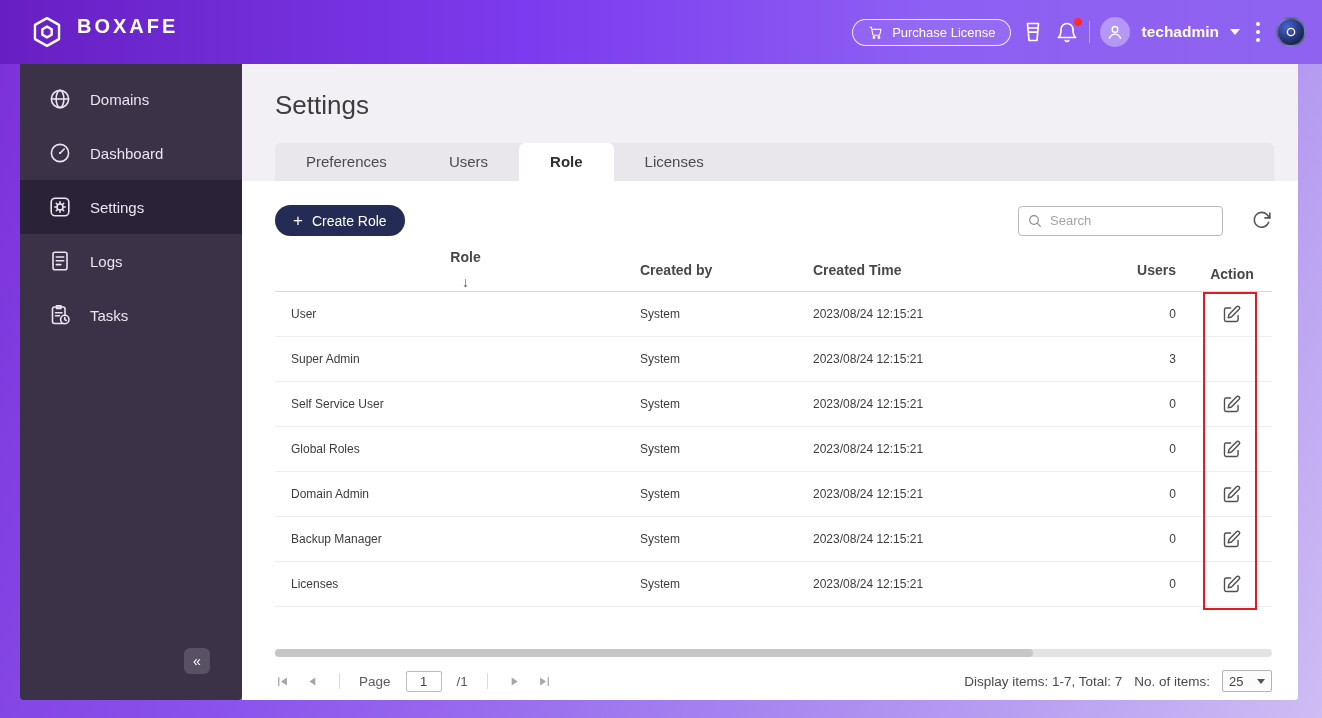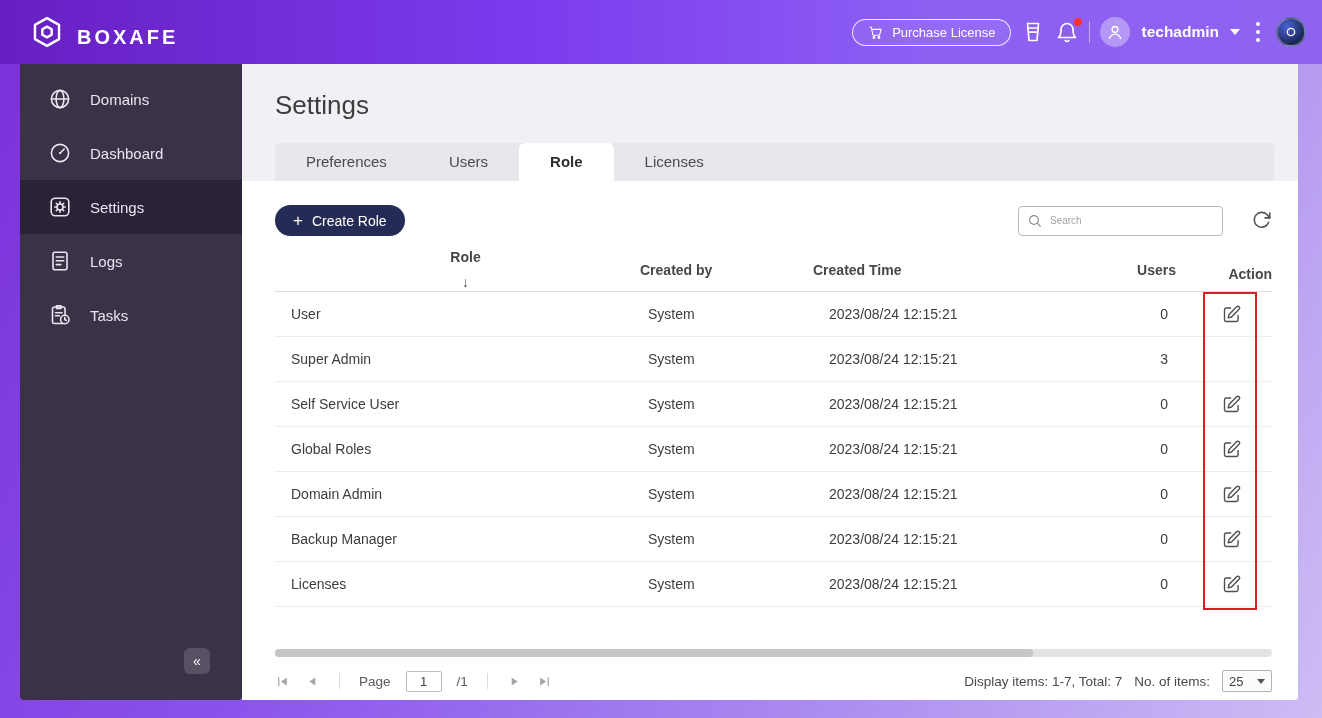--- a/index.html
+++ b/index.html
@@ -10,21 +10,21 @@
     position: relative;
   }
   svg { display:block; }
 
   
   .app-header {
     position:absolute; top:0; left:0; right:0; height:64px;
     background: linear-gradient(90deg, #671fc2 0%, #7c3bee 40%, #8d5ff3 70%, #8f63f0 100%);
     display:flex; align-items:center; padding:0 16px 0 30px; color:#fff;
   }
-  .brand { display:flex; align-items:flex-end; gap:13px; }
+  .brand { display:flex; align-items:flex-start; gap:13px; }
   .brand-text { font-size:20px; font-weight:bold; letter-spacing:3px; }
   .header-right { margin-left:auto; display:flex; align-items:center; gap:10px; }
   .pill-btn {
     display:flex; align-items:center; gap:9px; height:27px; padding:0 15px;
     border:1px solid rgba(255,255,255,.85); border-radius:14px;
     background:rgba(255,255,255,.07); color:#fff; font-size:13px; cursor:pointer;
   }
   .hdr-icon { width:24px; height:24px; color:#fff; cursor:pointer; position:relative; }
   .bell-wrap { position:relative; cursor:pointer; }
   .red-dot { position:absolute; top:-2px; right:-3px; width:8px; height:8px; border-radius:50%; background:#ff2d2d; }
@@ -76,34 +76,34 @@
   .btn-create {
     background:#242b55; color:#fff; border:none; height:31px; border-radius:16px;
     padding:0 18px; display:flex; align-items:center; gap:9px; font-size:14px; cursor:pointer;
     font-family:inherit;
   }
   .btn-create .plus { font-size:17px; line-height:1; }
   .toolbar-right { display:flex; align-items:center; gap:28px; }
   .search-box { width:205px; height:30px; border:1px solid #b9b9b9; border-radius:4px; background:#fff;
                 display:flex; align-items:center; padding:0 8px; gap:7px; }
   .search-box svg { width:16px; height:16px; color:#8a8a8a; flex:0 0 auto; }
-  .search-box input { border:none; outline:none; flex:1; font-size:10px; color:#444; background:transparent; font-family:inherit; min-width:0; }
+  .search-box input { border:none; outline:none; flex:1; font-size:13px; color:#444; background:transparent; font-family:inherit; min-width:0; }
   .search-box input::placeholder { color:#a3a3a3; }
   .refresh-btn { background:none; border:none; cursor:pointer; color:#555; padding:0; }
   .refresh-btn svg { width:21px; height:21px; }
 
   
   .table { margin-top:12px; position:relative; }
   .thead, .tr { display:grid; grid-template-columns:365px 173px 1fr 110px 80px; align-items:center; }
   .thead { height:44px; font-size:14px; font-weight:bold; color:#474747; border-bottom:1px solid #d9d9d9; }
   .th-role { padding-left:16px; display:flex; align-items:center; gap:9px; cursor:pointer;flex-direction:column; }
   .sort-arrow { font-size:14px; color:#555; font-weight:normal; }
   .th-users { text-align:right; padding-right:16px; }
-  .th-action { text-align:right;margin-top:9px; }
-  .tr { height:45px; font-size:14px; color:#3c3c3c; border-bottom:1px solid #ededed;gap:8px; }
+  .th-action { text-align:center;margin-top:9px; }
+  .tr { height:45px; font-size:12px; color:#3c3c3c; border-bottom:1px solid #ededed; }
   .td-role { padding-left:16px; }
   .td-users { text-align:right; padding-right:16px; }
   .td-action { display:flex; justify-content:center; }
   .edit-btn { background:none; border:none; cursor:pointer; color:#4f4f4f; padding:0; width:22px; height:22px; }
   .edit-btn svg { width:21px; height:21px; }
   .highlight-box {
     position:absolute; top:44px; height:318px; right:15px; width:54px;
     border:2px solid #e11b22; pointer-events:none;
   }
 

